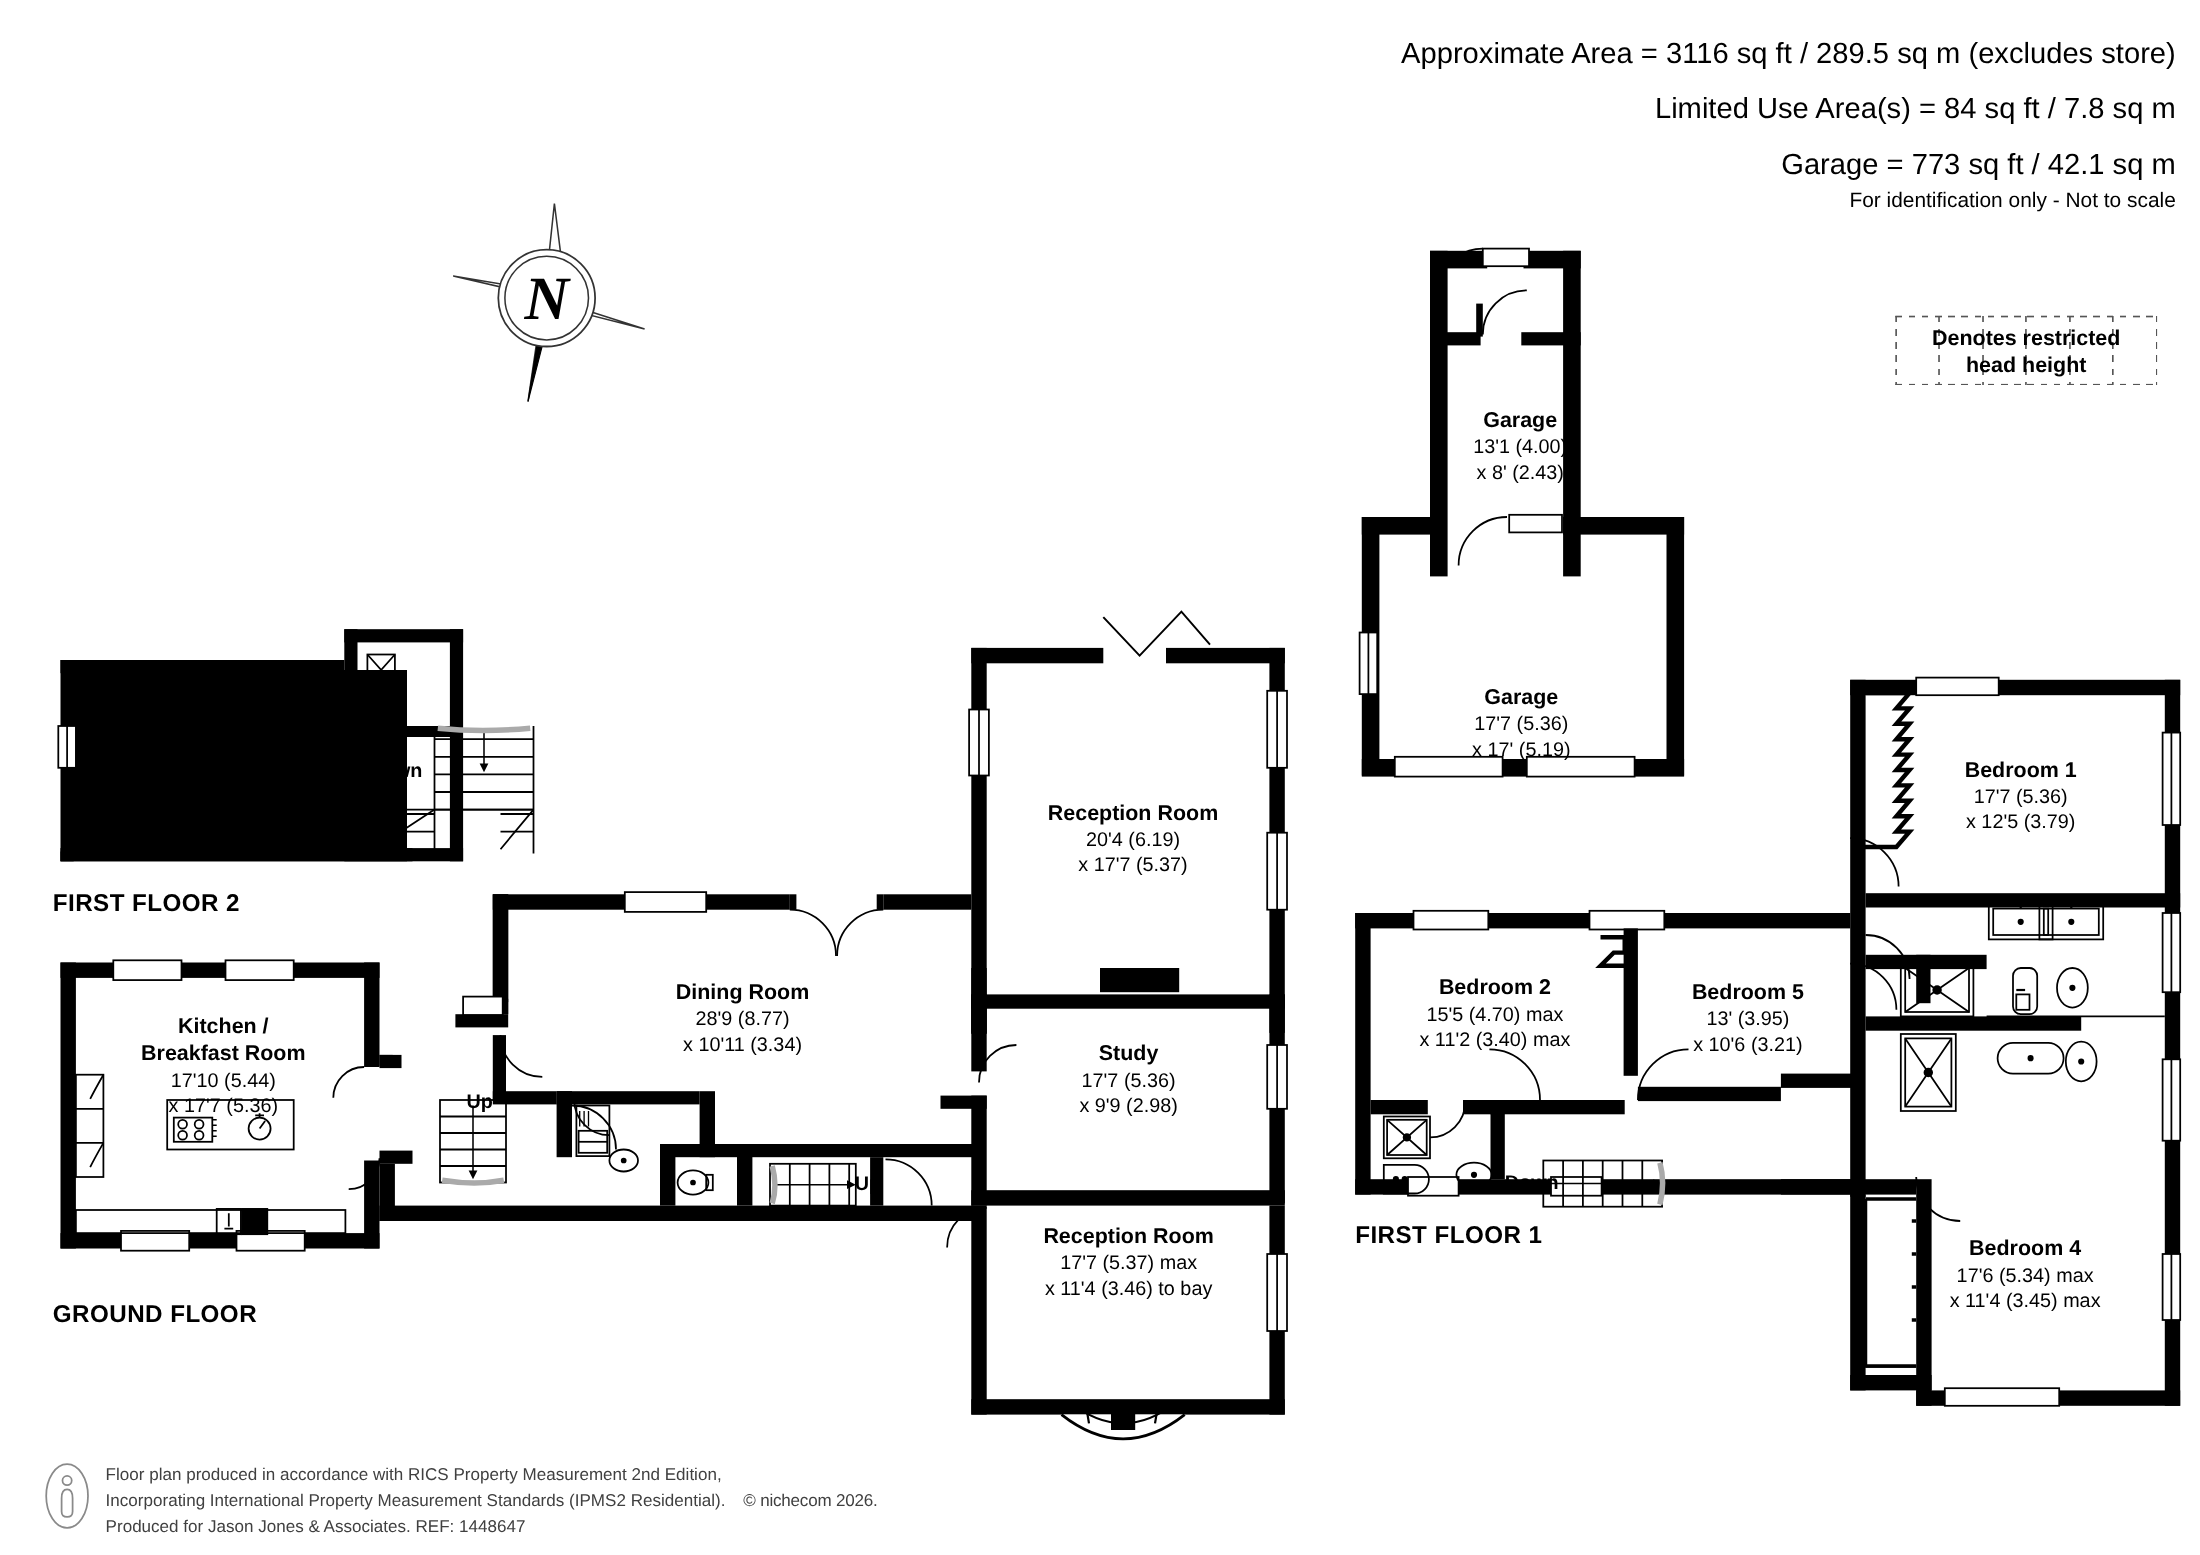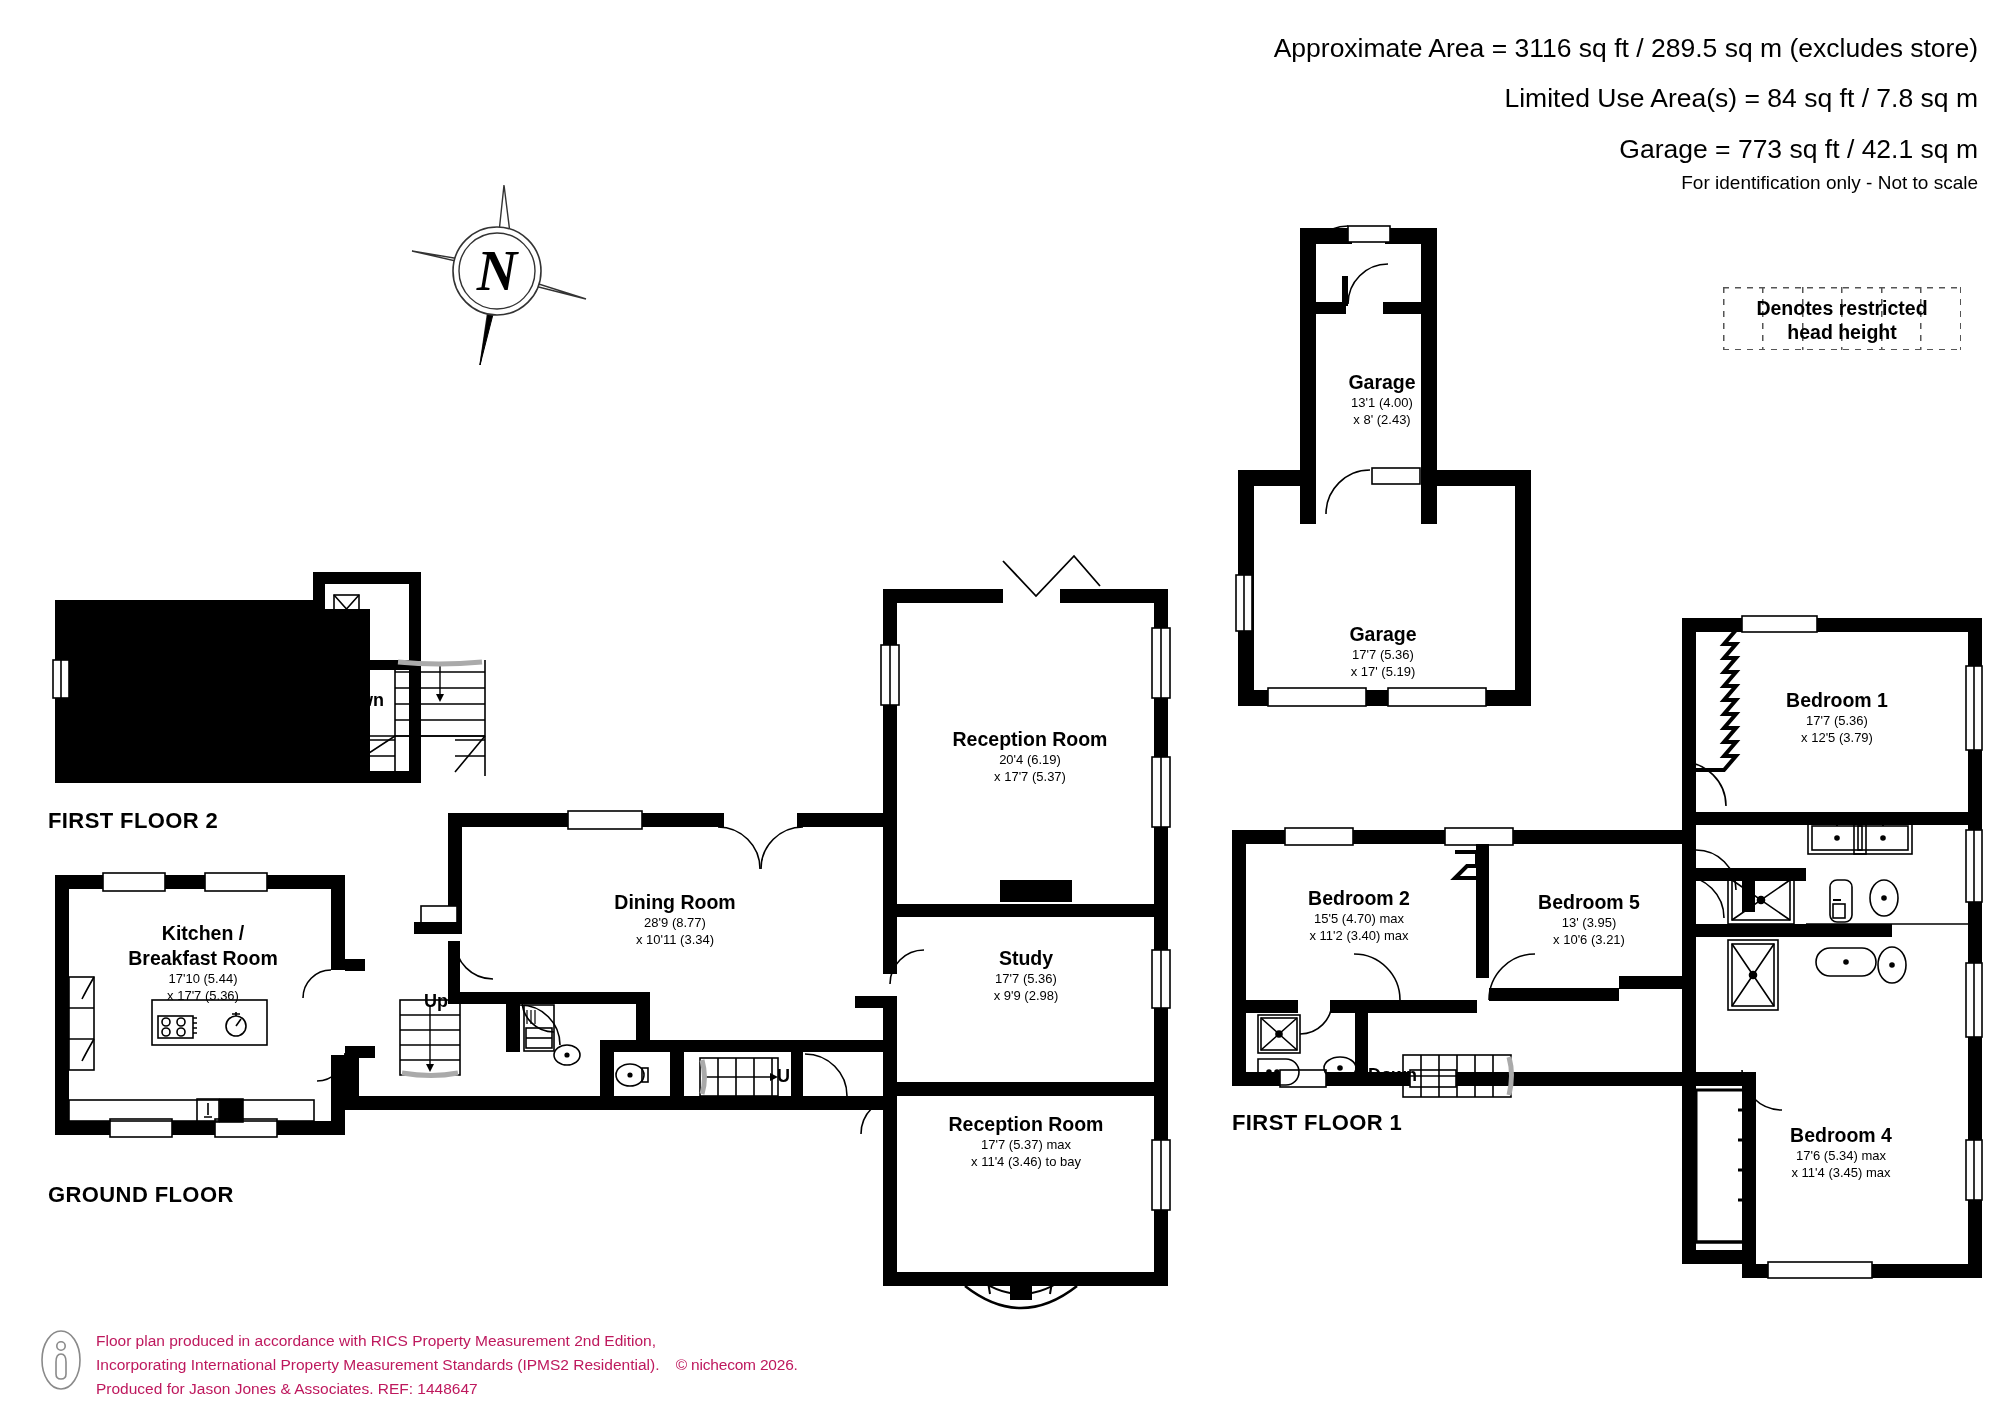--- a/index.html
+++ b/index.html
@@ -37,27 +37,27 @@
           0 0, 16.6% 0, 33.3% 0, 50% 0, 66.6% 0, 83.3% 0, 100% 0;}
   #legend .lg-text{position:relative;text-align:center;font-size:19.5px;font-weight:bold;
         line-height:1.22;padding-top:10px;}
 
   
   .floor-caption{font-size:22px;font-weight:bold;letter-spacing:0.4px;}
 
   
   .room{position:absolute;text-align:center;white-space:nowrap;transform:translateX(-50%);}
   .room .rn{font-size:19.5px;font-weight:bold;line-height:1.28;}
-  .room .rd{font-size:13px;line-height:1.28;text-align:center;}
+  .room .rd{font-size:18px;line-height:1.28;text-align:center;}
 
   .smalllab{position:absolute;font-size:18px;font-weight:bold;}
 
   
   #footer{position:absolute;left:40px;top:1329px;display:flex;gap:14px;align-items:flex-start;}
-  #footer .ftxt{font-size:15.5px;line-height:1.55;color:#be185d;white-space:nowrap;}
+  #footer .ftxt{font-size:15.5px;line-height:1.55;color:#404040;white-space:nowrap;}
   #footer .ftxt .nc{letter-spacing:-0.2px;}
 </style>
 </head>
 <body>
 
 <svg id="plan" viewBox="0 0 2000 1414">
   <defs>
     <g id="xbox">
         <rect x="0" y="0" width="1" height="1" fill="none" stroke="#000" stroke-width="0.06"></rect>
        <path d="M0 0 L1 1 M1 0 L0 1" stroke="#000" stroke-width="0.06" fill="none"></path>

